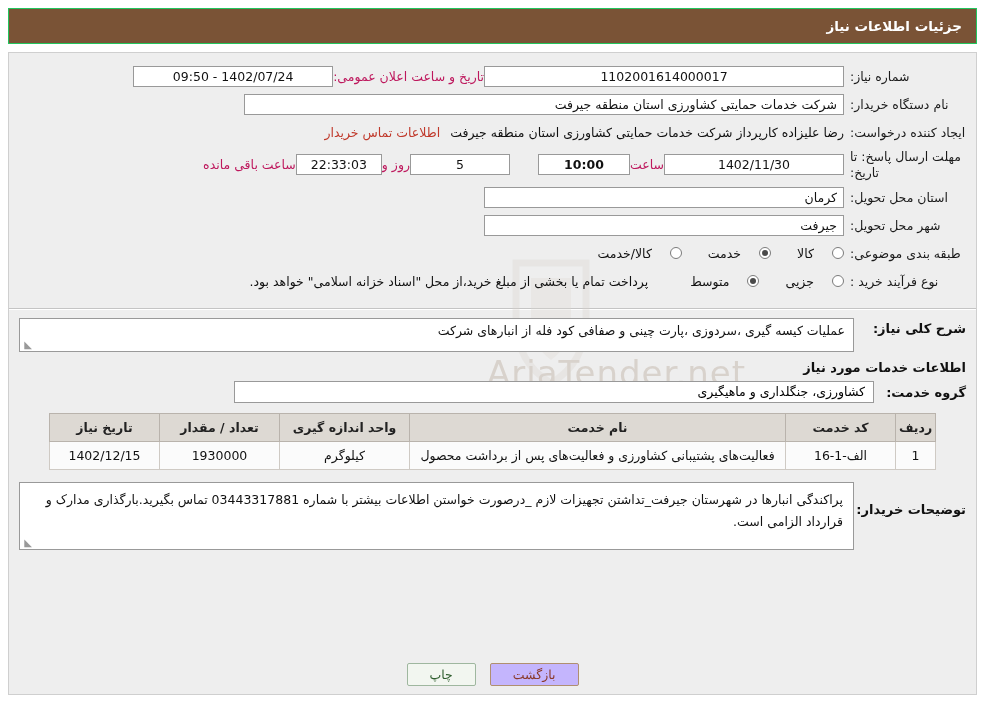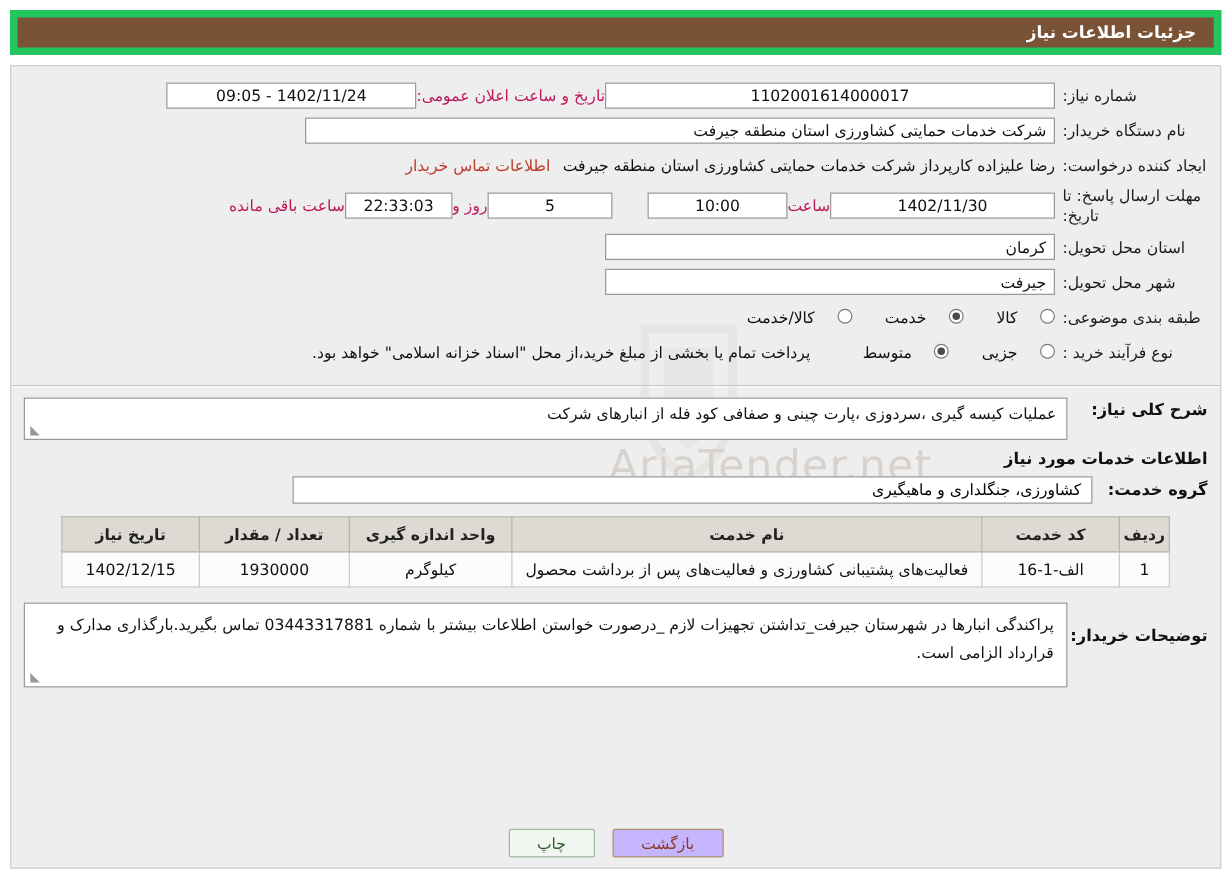--- a/index.html
+++ b/index.html
@@ -15,21 +15,21 @@
     width: 985px; height: 703px;
     background: #fff;
     overflow: hidden;
   }
   
   .header {
     position: absolute;
     top: 8px; right: 8px; left: 8px;
     height: 36px;
     background: #7a5336;
-    border: 6px solid #22c55e;
+    border: 1px solid #22c55e;
     display: flex;
     align-items: center;
     justify-content: flex-start;
     padding: 0 14px;
   }
   .header .title {
     color: #ffffff;
     font-size: 13.5px;
     font-weight: bold;
   }
@@ -317,39 +317,39 @@
       <path d="M185 20 L225 20 L225 58 Q225 88 205 102 Q185 88 185 58 Z" fill="#ded8d2"></path>
     </svg>
     <div class="wm-text">AriaTender.net</div>
 
     <div class="form-top">
 
       <div class="row">
         <div class="lbl w1">شماره نیاز:</div>
         <div class="box" style="width:360px;">1102001614000017</div>
         <div class="mid-lbl">تاریخ و ساعت اعلان عمومی:</div>
-        <div class="box" style="width:200px;">1402/11/24 - 09:05</div>
+        <div class="box" style="width:200px;">1402/07/24 - 09:50</div>
       </div>
 
       <div class="row">
         <div class="lbl w1">نام دستگاه خریدار:</div>
         <div class="box right" style="width:600px;">شرکت خدمات حمایتی کشاورزی استان منطقه جیرفت</div>
       </div>
 
       <div class="row">
         <div class="lbl w1">ایجاد کننده درخواست:</div>
         <div class="plain">رضا علیزاده کارپرداز شرکت خدمات حمایتی کشاورزی استان منطقه جیرفت</div>
         <a class="link">اطلاعات تماس خریدار</a>
       </div>
 
       <div class="row">
         <div class="lbl w1" style="line-height:1.25;">مهلت ارسال پاسخ: تا تاریخ:</div>
         <div class="box" style="width:180px;">1402/11/30</div>
         <div class="mid-lbl">ساعت</div>
-        <div class="box" style="width:112px;">10:00</div>
+        <div class="box" style="width:92px;font-weight:bold;">10:00</div>
         <div class="box" style="width:100px;margin-right:28px;">5</div>
         <div class="mid-lbl">روز و</div>
         <div class="box" style="width:86px;">22:33:03</div>
         <div class="mid-lbl">ساعت باقی مانده</div>
       </div>
 
       <div class="row">
         <div class="lbl w1">استان محل تحویل:</div>
         <div class="box right" style="width:360px;">کرمان</div>
       </div>

